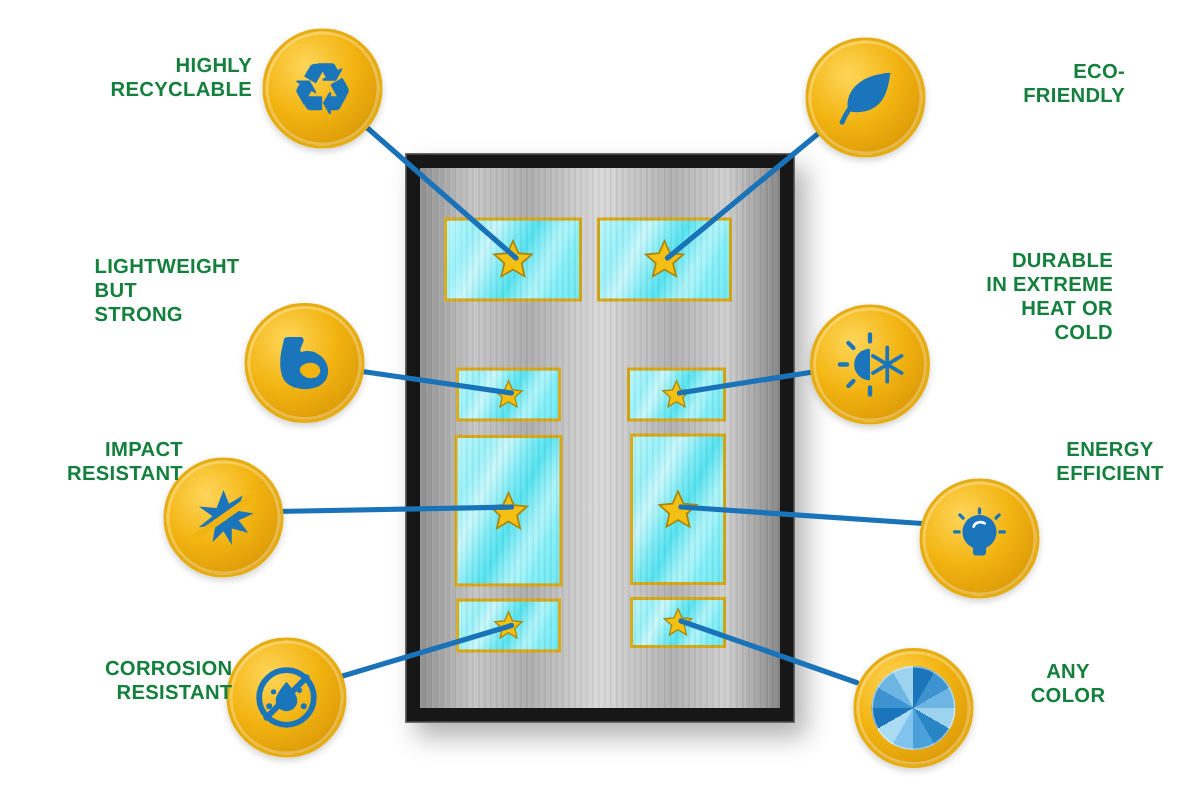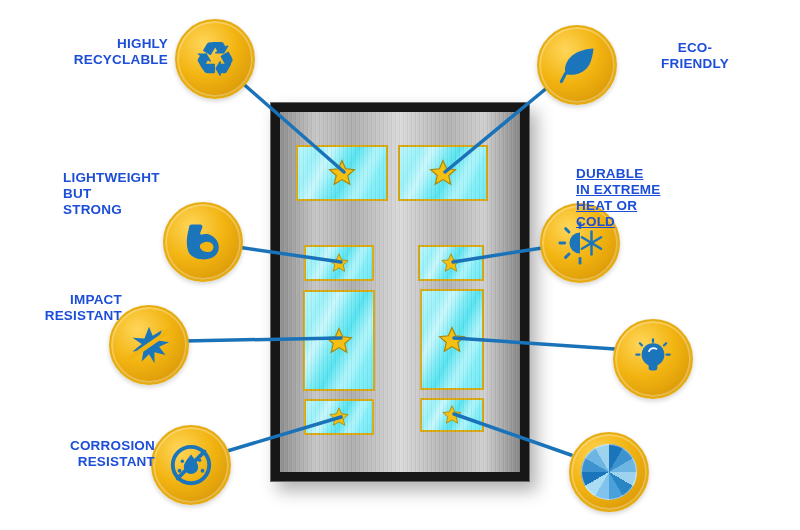--- a/index.html
+++ b/index.html
@@ -65,28 +65,28 @@
   .badge-corrosion{left:151px;top:425px;}
   .badge-color{left:569px;top:432px;}
   .glyph{font-size:46px;line-height:1;color:#1b75bb;font-weight:bold;}
   .wheel{
     width:56px;height:56px;border-radius:50%;
     background:conic-gradient(#1b75bb 0 30deg,#3d93cf 30deg 60deg,#6db6e3 60deg 90deg,#9ed3f0 90deg 120deg,#2a85c4 120deg 150deg,#4aa0d8 150deg 180deg,#7fc3ee 180deg 210deg,#aadcf4 210deg 240deg,#1b75bb 240deg 270deg,#3d93cf 270deg 300deg,#6db6e3 300deg 330deg,#9ed3f0 330deg 360deg);
     box-shadow:inset 0 0 0 1px rgba(255,255,255,.5);
   }
   
   .label{
-    position:absolute;z-index:3;color:#1d4ed8;font-weight:bold;
+    position:absolute;z-index:3;color:#15803d;font-weight:bold;
     font-size:13.5px;line-height:1.18;letter-spacing:.2px;
     white-space:pre-line;
   }
   .lab-recyclable{left:28px;top:36px;width:140px;text-align:right;}
-  .lab-eco{left:640px;top:40px;width:110px;text-align:center;}
+  .lab-eco{left:640px;top:40px;width:110px;text-align:right;}
   .lab-lightweight{left:63px;top:170px;width:140px;}
-  .lab-durable{left:576px;top:166px;width:136px;text-align:left;text-decoration:underline;}
+  .lab-durable{left:606px;top:166px;width:136px;text-align:right;}
   .lab-impact{left:2px;top:292px;width:120px;text-align:right;}
   .lab-energy{left:690px;top:292px;width:100px;text-align:center;}
   .lab-corrosion{left:35px;top:438px;width:120px;text-align:right;}
   .lab-anycolor{left:672px;top:440px;width:80px;text-align:center;}
   svg.iconpic{display:block;}
 </style>
 </head>
 <body>
 
 <div class="canvas">
@@ -229,16 +229,20 @@
 FRIENDLY</div>
   <div class="label lab-lightweight">LIGHTWEIGHT
 BUT
 STRONG</div>
   <div class="label lab-durable">DURABLE
 IN EXTREME
 HEAT OR
 COLD</div>
   <div class="label lab-impact">IMPACT
 RESISTANT</div>
+  <div class="label lab-energy">ENERGY
+EFFICIENT</div>
   <div class="label lab-corrosion">CORROSION
 RESISTANT</div>
+  <div class="label lab-anycolor">ANY
+COLOR</div>
 
 </div>
 
 </body></html>

